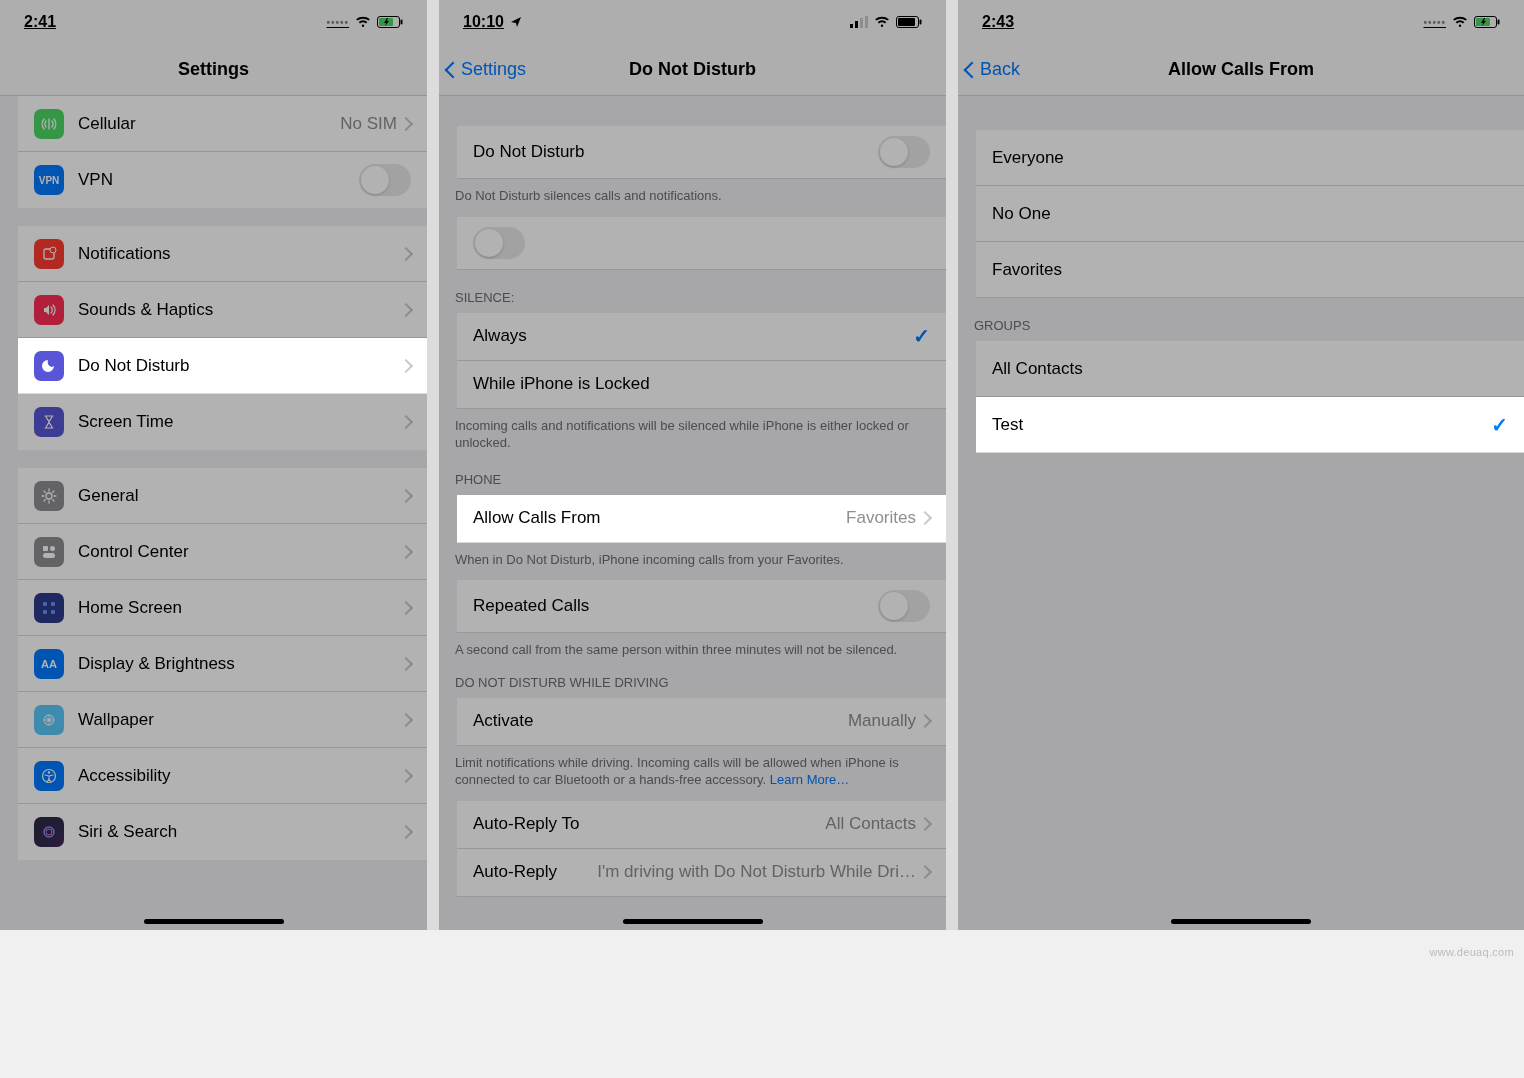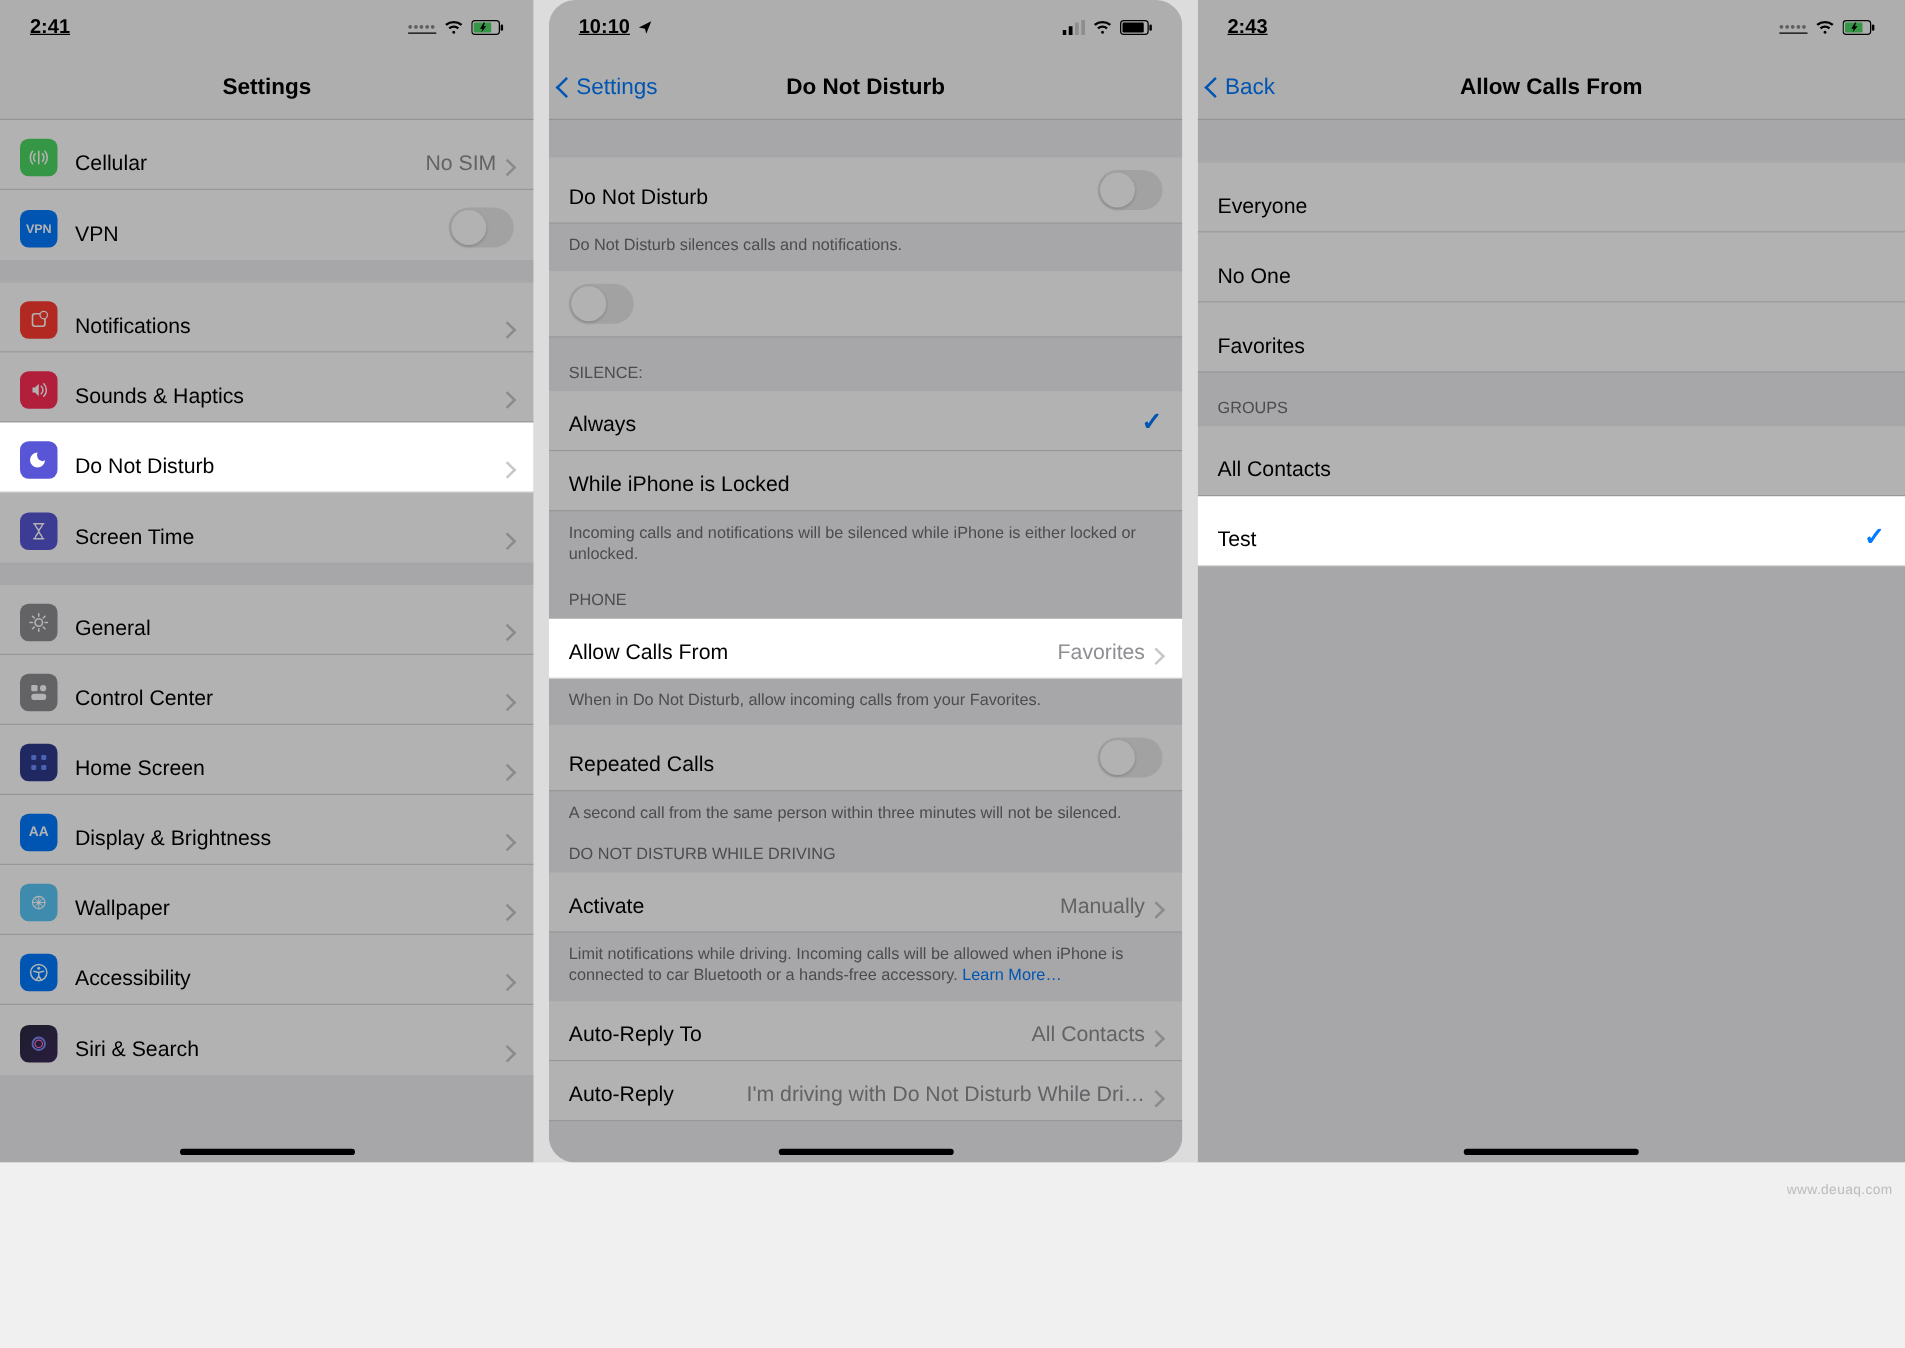--- a/index.html
+++ b/index.html
@@ -18,21 +18,21 @@
     height: 930px;
     background: #dcdcdc;
   }
   .phone {
     position: relative;
     background: #efeff4;
     overflow: hidden;
     flex-shrink: 0;
   }
   .phone1 { width: 427px; }
-  .phone2 { width: 507px; border-radius: 21px; }
+  .phone2 { width: 507px; }
   .phone3 { width: 427px; flex-grow:1; }
 
   .dim-overlay {
     position: absolute;
     inset: 0;
     background: rgba(0,0,0,0.30);
     pointer-events: none;
     z-index: 50;
   }
 
@@ -101,24 +101,25 @@
     color: #6d6d72;
     line-height:1.35;
     background:#efeff4;
   }
   .section-footer .link { color:#007aff; }
 
   .row {
     background: #ffffff;
     min-height: 48px;
     display: flex;
-    align-items: flex-end;
+    align-items: center;
     padding: 10px 16px 10px 16px;
     border-bottom: 0.5px solid rgba(0,0,0,0.15);
     position: relative;
+    margin-left: 18px;
   }
   .row:last-child { border-bottom: none; }
   .row.tall { min-height:56px; }
   .row .label { font-size: 17px; color:#000; flex:1; }
   .row .value { font-size: 17px; color:#8e8e93; margin-right:6px; }
   .row .chevron {
     width: 8px; height: 14px;
     position: relative;
   }
   .row .chevron::before{
@@ -427,21 +428,21 @@
     <div class="section-footer">Incoming calls and notifications will be silenced while iPhone is either locked or unlocked.</div>
 
     <div class="section-header" style="padding-top:8px">PHONE</div>
 
     <div class="row highlight">
       <span class="label">Allow Calls From</span>
       <span class="value">Favorites</span>
       <span class="chevron"></span>
     </div>
 
-    <div class="section-footer">When in Do Not Disturb, allow incoming calls from your Favorites.</div>
+    <div class="section-footer">When in Do Not Disturb, iPhone incoming calls from your Favorites.</div>
 
     <div class="row">
       <span class="label">Repeated Calls</span>
       <div class="toggle"></div>
     </div>
     <div class="section-footer">A second call from the same person within three minutes will not be silenced.</div>
 
     <div class="section-header" style="padding-top:4px">DO NOT DISTURB WHILE DRIVING</div>
     <div class="row">
       <span class="label">Activate</span>

